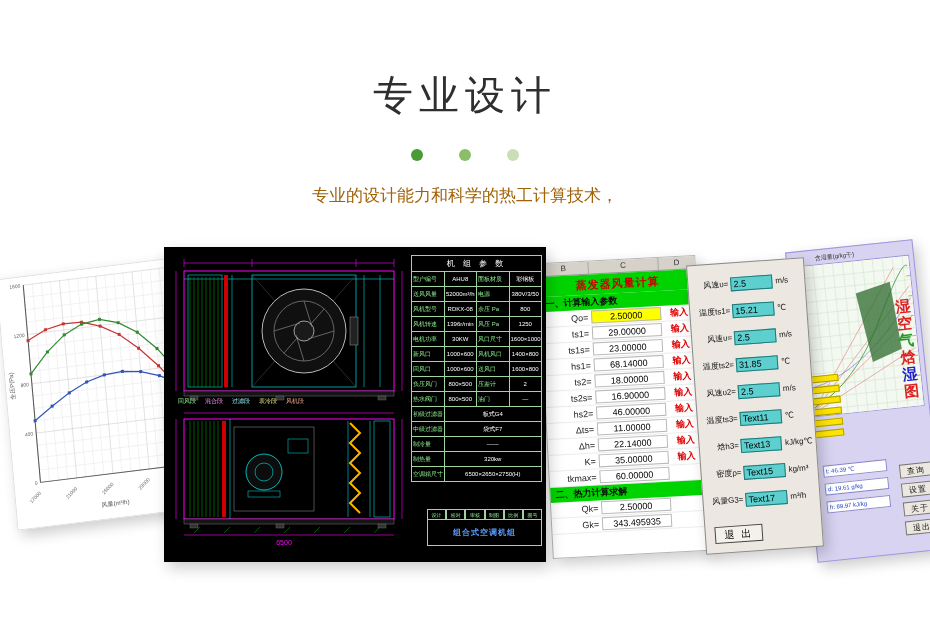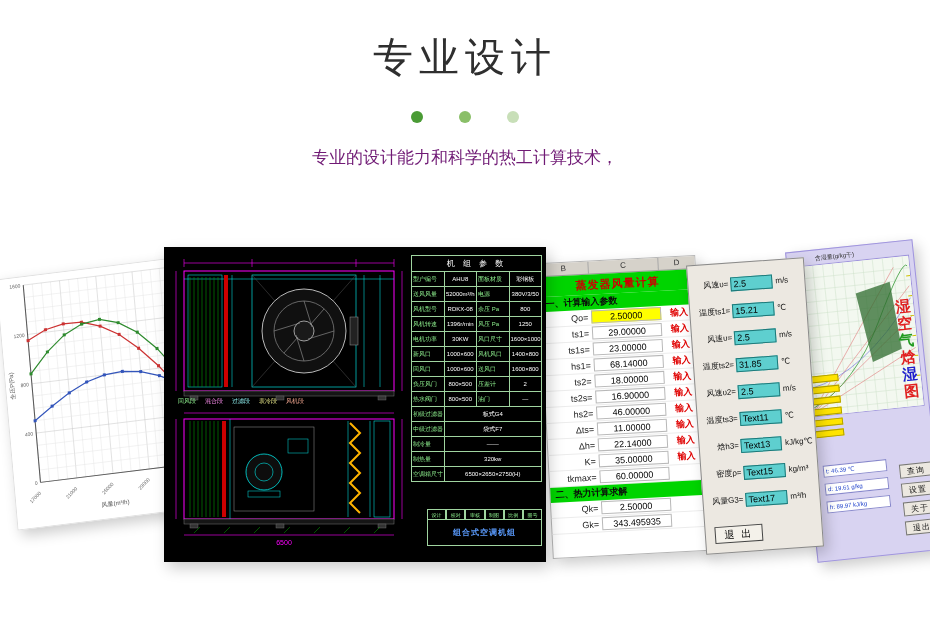--- a/index.html
+++ b/index.html
@@ -1,22 +1,22 @@
 <!DOCTYPE html>
 <html><head>
 <meta charset="utf-8">
 <style>
   *{box-sizing:border-box;margin:0;padding:0;}
   body{background:#fff;}
   .page{position:relative;width:930px;height:625px;background:#fff;overflow:hidden;
         font-family:"Liberation Sans","DejaVu Sans",sans-serif;}
-  .title{padding-top:30px;text-align:center;font-size:40px;font-weight:500;color:#2f2f2f;letter-spacing:6px;}
+  .title{padding-top:30px;text-align:center;font-size:40px;font-weight:500;color:#2f2f2f;letter-spacing:6px;margin-top:38px;}
   .dots{margin-top:26px;text-align:center;line-height:0;}
   .dot{display:inline-block;width:12px;height:12px;border-radius:50%;margin:0 16px;background:#7ab648;}
-  .desc{text-align:center;font-size:17px;color:#701a75;line-height:33px;}
+  .desc{text-align:center;font-size:17px;color:#a16207;line-height:33px;}
   .desc1{margin-top:18px;}
   .collage{position:absolute;left:0;top:235px;width:930px;height:345px;}
   .panel{position:absolute;box-shadow:4px 6px 14px rgba(0,0,0,.20);}
 
   
   .chart-panel{left:6px;top:33px;width:180px;height:252px;background:#fff;border:1px solid #e0e0e0;
                transform:rotate(-5deg) skewY(-2deg);z-index:1;}
 
   
   .cad-panel{left:164px;top:12px;width:382px;height:315px;background:#000;z-index:5;}

